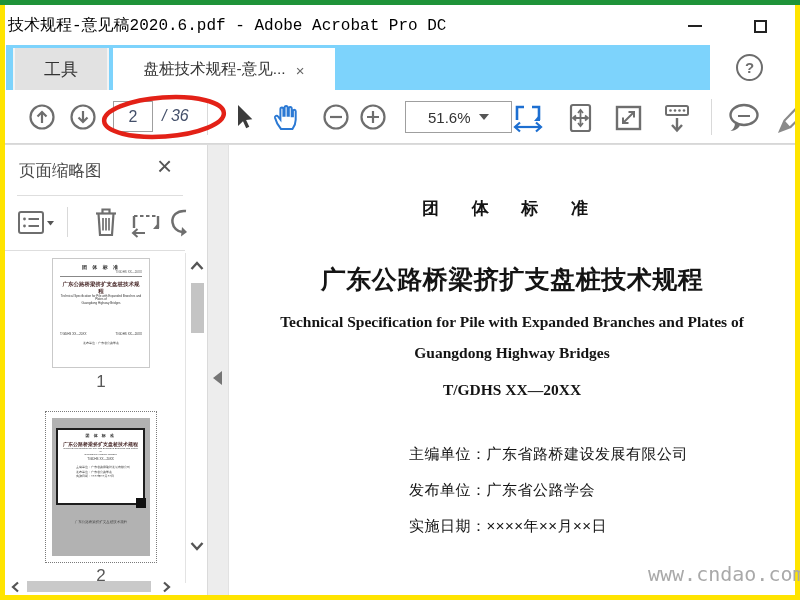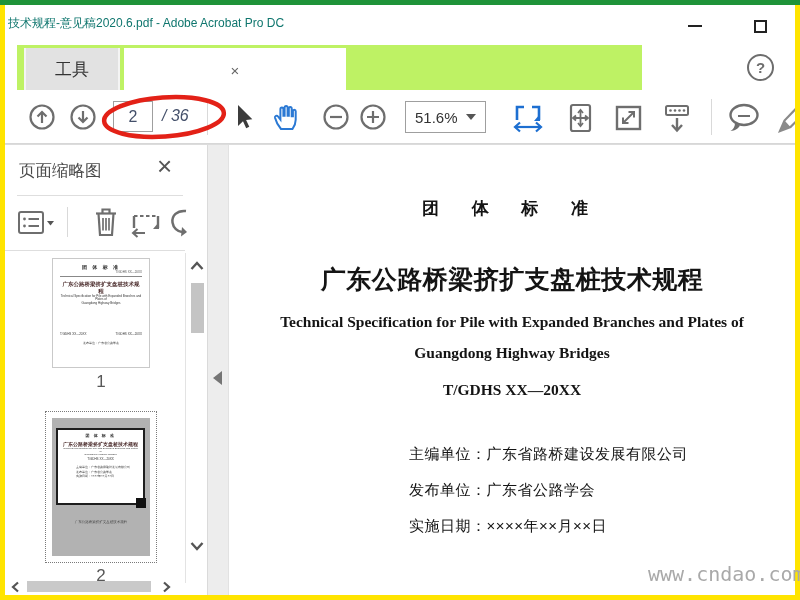--- a/index.html
+++ b/index.html
@@ -9,53 +9,53 @@
 
   
   .edge { position:absolute; background:#ffe400; z-index:50; }
   #edge-left  { left:0; top:0; width:5px; height:600px; }
   #edge-right { right:0; top:0; width:5px; height:600px; }
   #edge-bottom{ left:0; bottom:0; width:800px; height:5px; }
   #edge-top   { position:absolute; left:0; top:0; width:800px; height:5px; background:#1f9339; z-index:51; }
 
   
   #titlebar { position:absolute; left:5px; top:5px; width:790px; height:40px; background:#fff; }
-  #window-title { position:absolute; left:3px; top:10px; font-size:12px; color:#0f766e; white-space:nowrap; }
+  #window-title { position:absolute; left:3px; top:10px; font-size:16px; color:#000000; white-space:nowrap;font-family:Liberation Mono, monospace; }
   .win-btn { position:absolute; top:8px; width:30px; height:26px; display:flex; align-items:center; justify-content:center; }
   #btn-min { left:675px; } #btn-max { left:740px; }
   #btn-min .glyph { width:14px; height:0; border-top:2px solid #222; }
   #btn-max .glyph { width:13px; height:13px; border:2px solid #222; }
 
   
   #wm-top { position:absolute; left:2px; top:1px; z-index:60; font-size:20px; font-weight:bold;
     color:rgba(205,95,95,.7); letter-spacing:3px; pointer-events:none; }
   #wm-bottom { position:absolute; left:648px; top:562px; z-index:60; font-size:20px;
     font-family:"DejaVu Sans Mono", monospace; color:#a9a9a9; pointer-events:none; }
 
   
-  #tabbar { position:absolute; left:17px; top:45px; width:625px; height:45px; background:#bef264; }
+  #tabbar { position:absolute; left:6px; top:45px; width:704px; height:45px; background:#7dd3fc; }
   .tab { position:absolute; top:3px; height:42px; display:flex; align-items:center; justify-content:center; }
   #tab-tools { left:7px; width:96px; background:#e2e2e2; font-size:17px; color:#333; border-left:2px solid #f4f4f4; border-right:2px solid #f4f4f4;}
   #tab-doc { left:107px; width:222px; background:#ffffff; font-size:15.5px; color:#333; }
   #tab-doc .tab-label { margin-right:10px; }
   #tab-doc .tab-close { font-size:15px; color:#666; line-height:1; margin-top:2px; }
   #help-btn { position:absolute; left:730px; top:9px; width:27px; height:27px; border:2.5px solid #6d6d6d;
     border-radius:50%; display:flex; align-items:center; justify-content:center;
     font-size:15px; font-weight:bold; color:#6d6d6d; }
 
   
   #toolbar { position:absolute; left:5px; top:90px; width:790px; height:54px; background:#fff;
     border-bottom:1px solid #d7d7d7; overflow:hidden; }
   .tb { position:absolute; top:12px; display:flex; align-items:center; justify-content:center; }
   .sep { position:absolute; top:9px; width:1px; height:36px; background:#d9d9d9; }
   #page-input { position:absolute; left:108px; top:11px; width:40px; height:31px; border:1px solid #9f9f9f;
     background:#fff; font-size:16px; color:#44506a; text-align:center; font-family:"Liberation Sans",sans-serif; }
   #page-total { position:absolute; left:157px; top:17px; font-size:16px; color:#44506a; white-space:nowrap;font-style:italic; }
-  #zoom-select { position:absolute; left:400px; top:11px; width:81px; height:32px; border:1px solid #9f9f9f;
-    background:#fff; display:flex; align-items:center; padding:0 9px; font-size:15px; color:#333; }
+  #zoom-select { position:absolute; left:400px; top:11px; width:107px; height:32px; border:1px solid #9f9f9f;
+    background:#fff; display:flex; align-items:center; padding:0 22px; font-size:15px; color:#333; }
   #zoom-select .caret { margin-left:auto; width:0; height:0; border-left:5px solid transparent;
     border-right:5px solid transparent; border-top:6px solid #555; }
   #annotation-ellipse { position:absolute; left:93px; top:3px; pointer-events:none; z-index:5; }
 
   
   #main { position:absolute; left:5px; top:144px; width:790px; height:451px; border-top:1px solid #dcdcdc; background:#d946ef; }
   #sidebar { position:absolute; left:0; top:0; width:202px; height:451px; background:#fff; }
   #panel-title { position:absolute; left:14px; top:15px; font-size:16.5px; color:#4a4a4a; }
   #panel-close { position:absolute; left:152px; top:6px; font-size:26px; color:#555; font-weight:300;}
   .hdiv { position:absolute; height:1px; background:#dedede; }
@@ -123,20 +123,21 @@
     <div id="btn-max" class="win-btn">
         <div class="glyph"></div>
       </div>
   </div>
 
   <div id="tabbar">
     <div id="tab-tools" class="tab">
       <span>工具</span>
     </div>
     <div id="tab-doc" class="tab">
+      <span class="tab-label">盘桩技术规程-意见...</span>
       <span class="tab-close">×</span>
     </div>
     <div id="help-btn">
       <span>?</span>
     </div>
   </div>
 
   <div id="toolbar">
     <div class="tb" style="left:22px">
       <svg width="30" height="30" viewBox="0 0 30 30">

